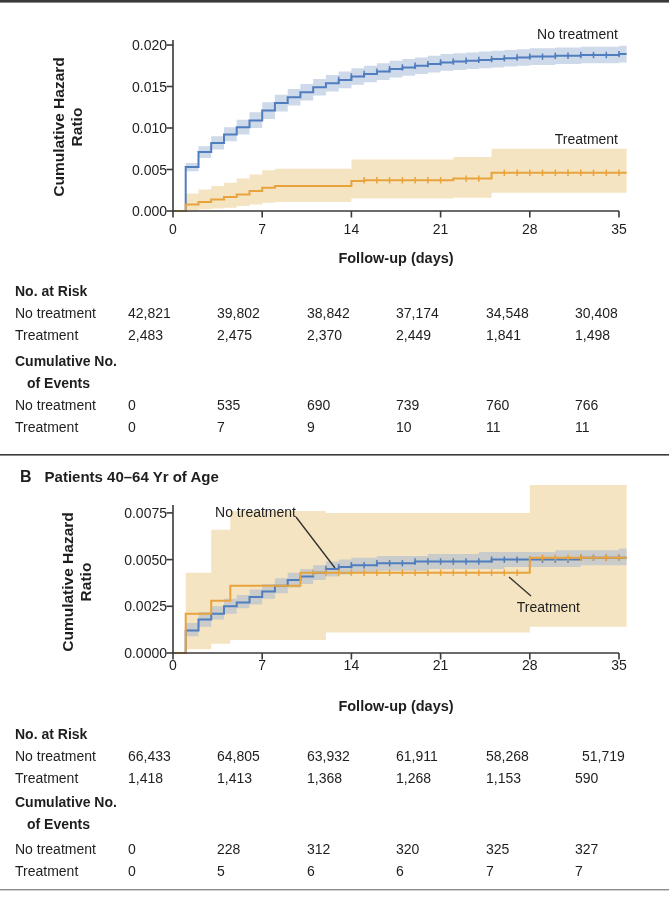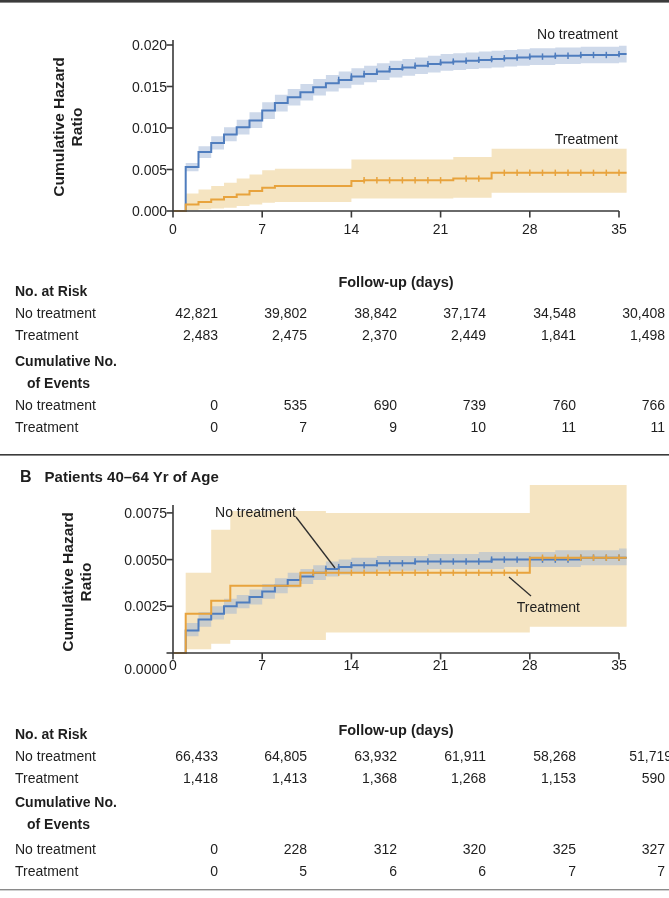--- a/index.html
+++ b/index.html
@@ -8,27 +8,27 @@
     font-family:"Liberation Sans","DejaVu Sans",sans-serif;color:#1e1e1e;
   }
   .abs{position:absolute;}
   #chart-svg{position:absolute;left:0;top:0;pointer-events:none;}
   .panel-title{font-size:15px;font-weight:bold;white-space:nowrap;}
   .panel-title .letter{font-size:16px;font-weight:bold;margin-right:13px;}
   .ylab{
     width:170px;height:36px;transform:rotate(-90deg);
     font-weight:bold;font-size:15.5px;line-height:18px;text-align:center;white-space:nowrap;
   }
-  .xaxis-title{font-weight:bold;font-size:14.5px;text-align:center;margin-top:24px;}
+  .xaxis-title{font-weight:bold;font-size:14.5px;text-align:center;}
   .ann{font-size:14px;text-align:right;white-space:nowrap;}
   .ytick{font-size:14px;text-align:right;width:62px;white-space:nowrap;}
   .xtick{font-size:14px;text-align:center;width:44px;white-space:nowrap;}
   .th{font-size:14px;font-weight:bold;white-space:nowrap;}
   .trow-label{font-size:14px;white-space:nowrap;width:140px;text-align:left;}
-  .tcell{font-size:14px;white-space:nowrap;width:90px;text-align:right;}
+  .tcell{font-size:14px;white-space:nowrap;width:90px;text-align:left;}
 </style>
 </head>
 <body>
 
 <div class="fig">
 
   <svg id="chart-svg" width="669" height="898" viewBox="0 0 669 898">
     <rect x="0" y="0" width="669" height="2.6" fill="#3b3b3b"></rect>
     <rect x="0" y="454" width="669" height="1.6" fill="#3b3b3b"></rect>
     <rect x="0" y="889" width="669" height="1.4" fill="#8a8a8a"></rect>
@@ -210,21 +210,21 @@
     <div class="abs ytick" style="left: 105px; top: 161.5px;">0.005</div>
     <div class="abs ytick" style="left: 105px; top: 120px;">0.010</div>
     <div class="abs ytick" style="left: 105px; top: 78.5px;">0.015</div>
     <div class="abs ytick" style="left: 105px; top: 37px;">0.020</div>
     <div class="abs xtick" style="left: 151px; top: 221px;">0</div>
     <div class="abs xtick" style="left: 240.2px; top: 221px;">7</div>
     <div class="abs xtick" style="left: 329.4px; top: 221px;">14</div>
     <div class="abs xtick" style="left: 418.6px; top: 221px;">21</div>
     <div class="abs xtick" style="left: 507.8px; top: 221px;">28</div>
     <div class="abs xtick" style="left: 597px; top: 221px;">35</div>
-    <div class="abs ytick" style="left: 105px; top: 645px; margin-top: 16px;">0.0000</div>
+    <div class="abs ytick" style="left: 105px; top: 645px;">0.0000</div>
     <div class="abs ytick" style="left: 105px; top: 598.3px;">0.0025</div>
     <div class="abs ytick" style="left: 105px; top: 551.6px;">0.0050</div>
     <div class="abs ytick" style="left: 105px; top: 504.9px;">0.0075</div>
     <div class="abs xtick" style="left: 151px; top: 657px;">0</div>
     <div class="abs xtick" style="left: 240.2px; top: 657px;">7</div>
     <div class="abs xtick" style="left: 329.4px; top: 657px;">14</div>
     <div class="abs xtick" style="left: 418.6px; top: 657px;">21</div>
     <div class="abs xtick" style="left: 507.8px; top: 657px;">28</div>
     <div class="abs xtick" style="left: 597px; top: 657px;">35</div>
     <div class="abs trow-label" style="left: 15px; top: 305px;">No treatment</div>

